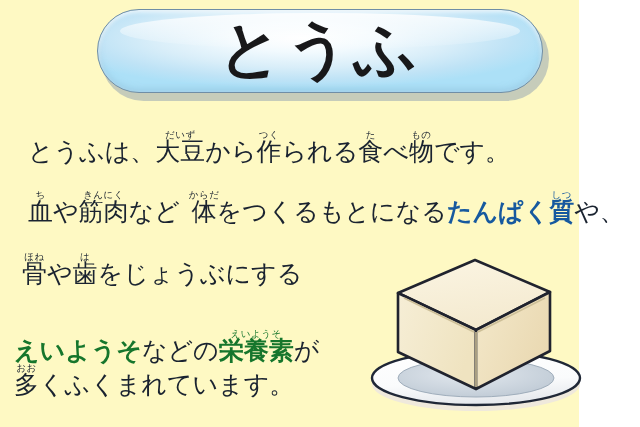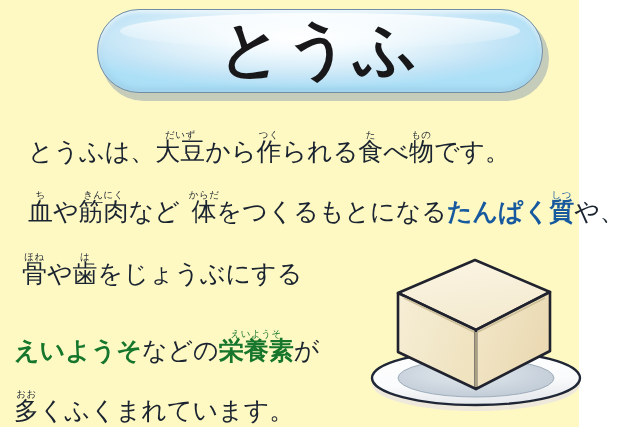--- a/index.html
+++ b/index.html
@@ -95,21 +95,21 @@
     position: relative;
     white-space: nowrap;
     color: #1a2330;
     font-size: 25px;
     line-height: 1.0;
   }
   .line-1 { margin-left: 28px; margin-top: 12px; }
   .line-2 { margin-left: 28px; margin-top: 26px; }
   .line-3 { margin-left: 22px; margin-top: 28px; }
   .line-4 { margin-left: 14px; margin-top: 26px; font-weight: bold; }
-  .line-5 { margin-left: 14px; margin-top: 26px; }
+  .line-5 { margin-left: 14px; }
 
   ruby {
     ruby-align: center;
   }
   rt {
     font-size: 9.5px;
     line-height: 1;
     font-weight: normal;
     letter-spacing: 0.5px;
     transform: translateY(1px);

